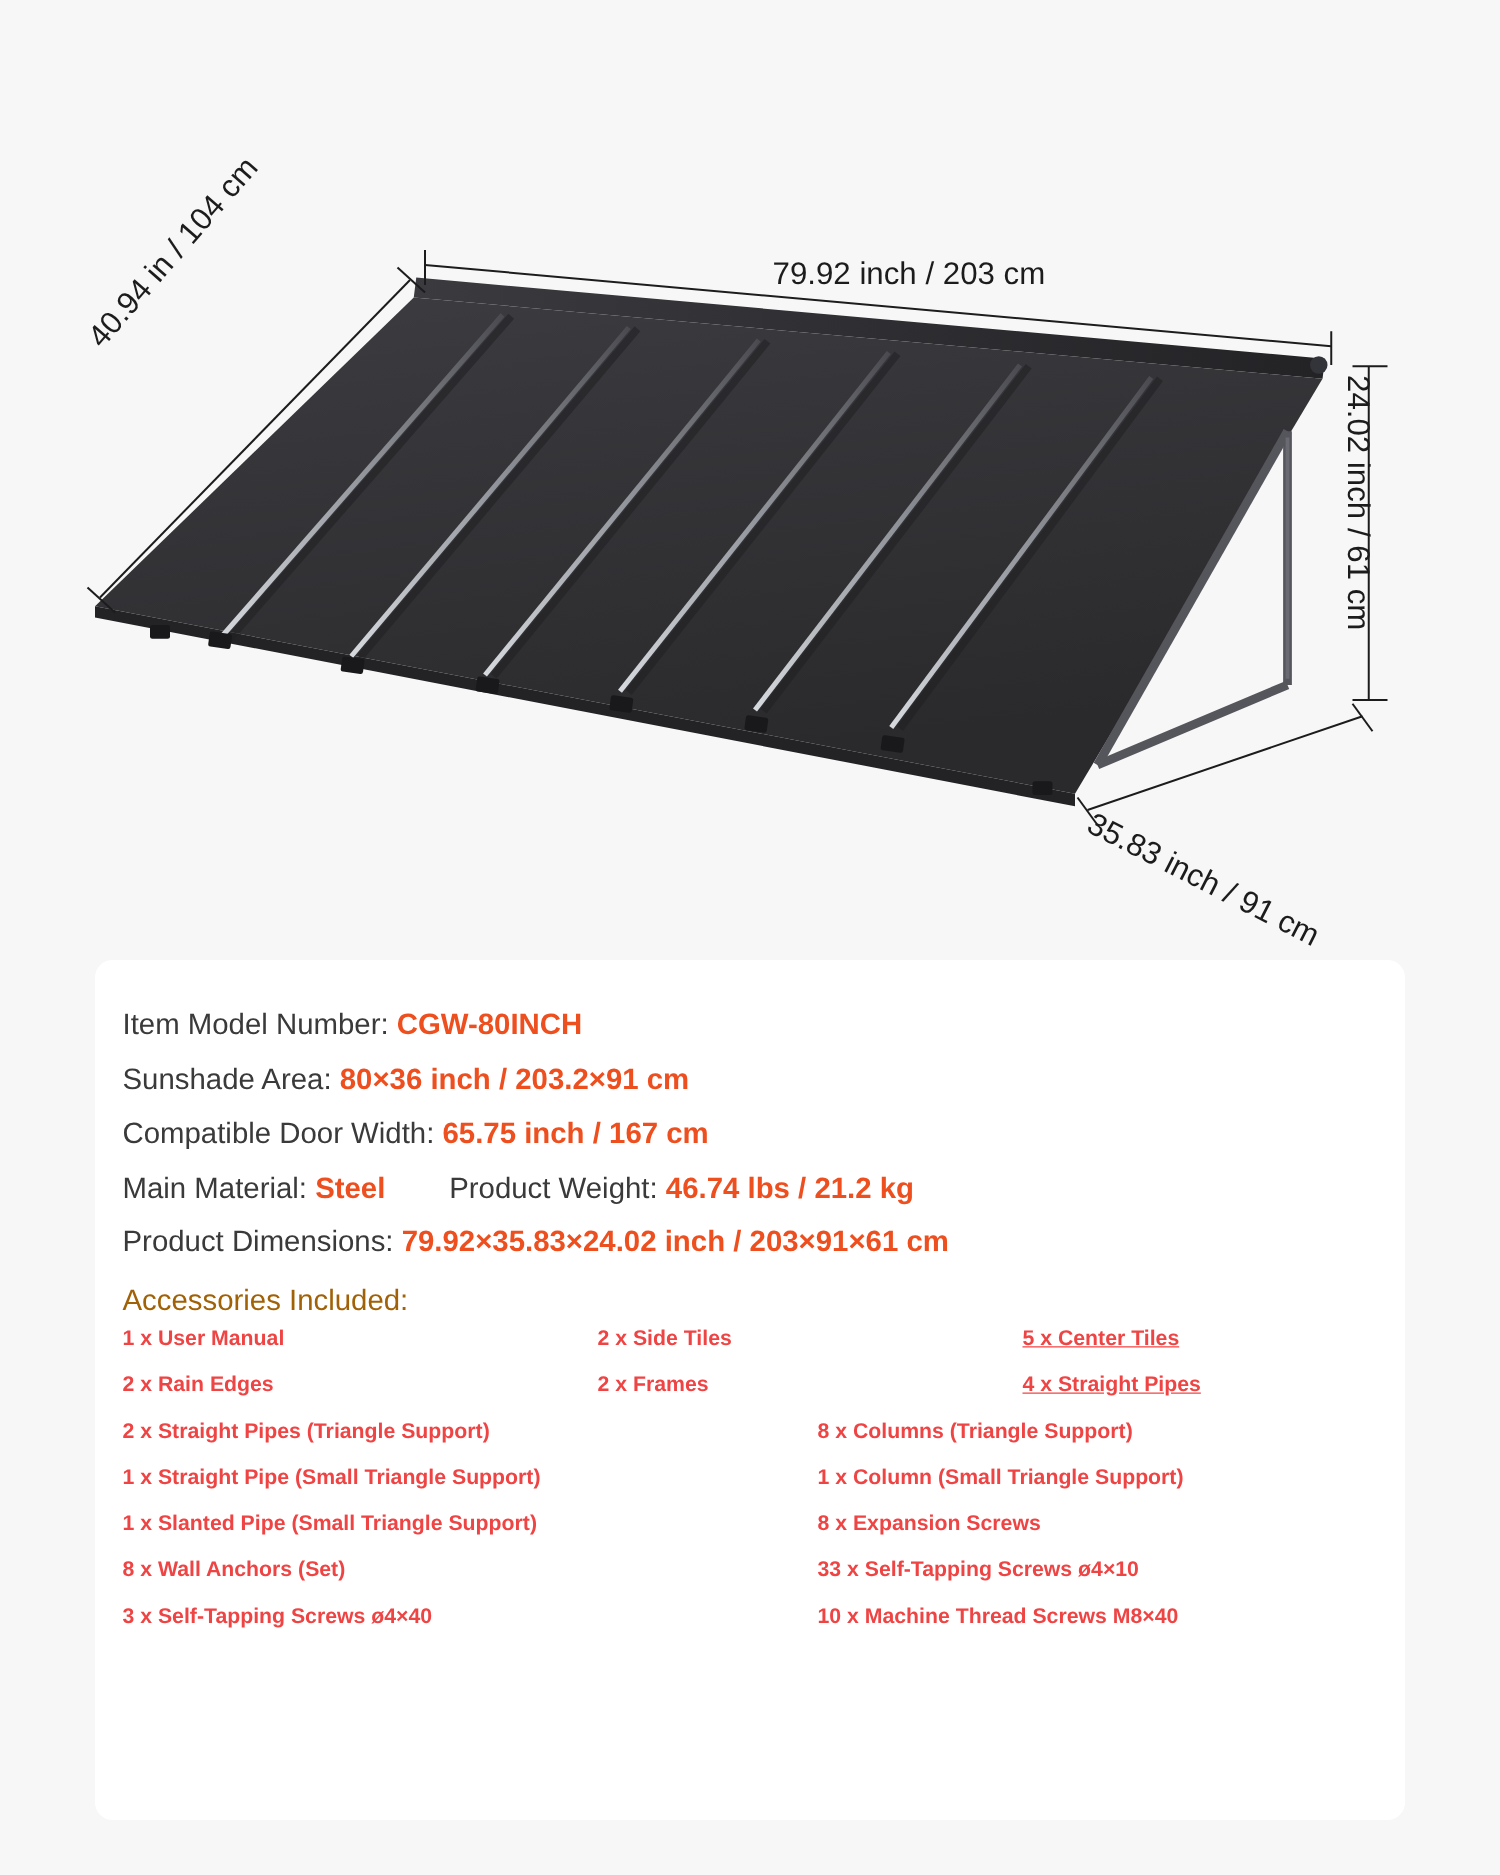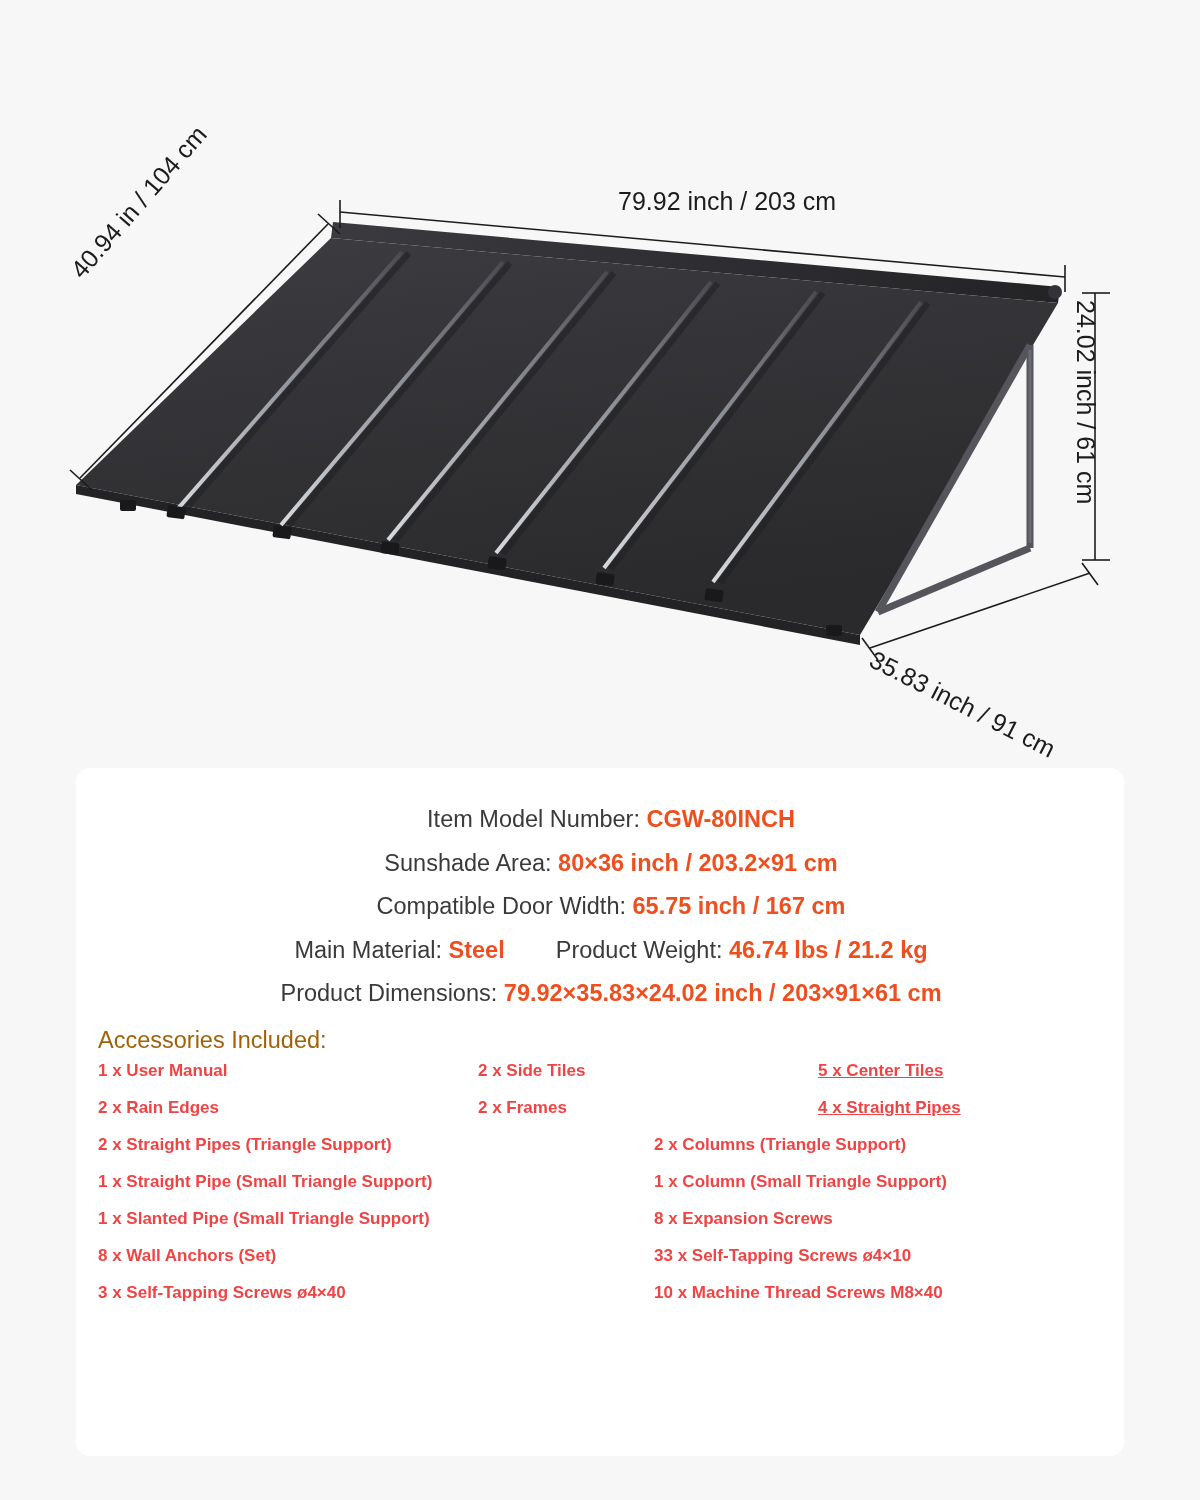--- a/index.html
+++ b/index.html
@@ -15,21 +15,21 @@
     position:absolute; left:0; top:0; width:1200px; height:760px;
   }
   #diagram svg { display:block; }
 
   .dimlabel {
     position:absolute;
     color:#1c1c1c;
     font-size:25px;
     white-space:nowrap;
   }
-  #dim-width  { left:618px; top:187px; }
+  #dim-width  { left:618px; top:205px; }
   #dim-depth  { left:65px;  top:265px; transform:rotate(-49deg); transform-origin:left top; }
   #dim-height { left:1100px; top:300px; transform:rotate(90deg); transform-origin:left top; }
   #dim-proj   { left:878px; top:645px; transform:rotate(27deg); transform-origin:left top; }
 
   
   #spec-card {
     position:absolute;
     left:76px; top:768px;
     width:1048px; height:688px;
     background:#ffffff;
@@ -37,21 +37,20 @@
   }
   .spec-list {
     padding:36px 0 0 22px;
   }
   .spec-row {
     font-size:23.5px;
     color:#3a3a3a;
     margin-bottom:13px;
     line-height:1.3;
     white-space:nowrap;
-    text-align:center;
   }
   .spec-row .val {
     color:#ee4f1f;
     font-weight:bold;
   }
   .spec-row .gap { display:inline-block; width:38px; }
 
   .acc-head {
     font-size:23.5px;
     color:#a16207;
@@ -217,21 +216,21 @@
       </div>
 
       <div class="acc-line">
         <span class="c3a">2 x Rain Edges</span>
         <span class="c3b">2 x Frames</span>
         <span class="c3c">4 x Straight Pipes</span>
       </div>
 
       <div class="acc-line">
         <span class="c2a">2 x Straight Pipes (Triangle Support)</span>
-        <span class="c2b">2 x Columns (Triangle Support)</span>
+        <span class="c2b">8 x Columns (Triangle Support)</span>
       </div>
 
       <div class="acc-line">
         <span class="c2a">1 x Straight Pipe (Small Triangle Support)</span>
         <span class="c2b">1 x Column (Small Triangle Support)</span>
       </div>
 
       <div class="acc-line">
         <span class="c2a">1 x Slanted Pipe (Small Triangle Support)</span>
         <span class="c2b">8 x Expansion Screws</span>

